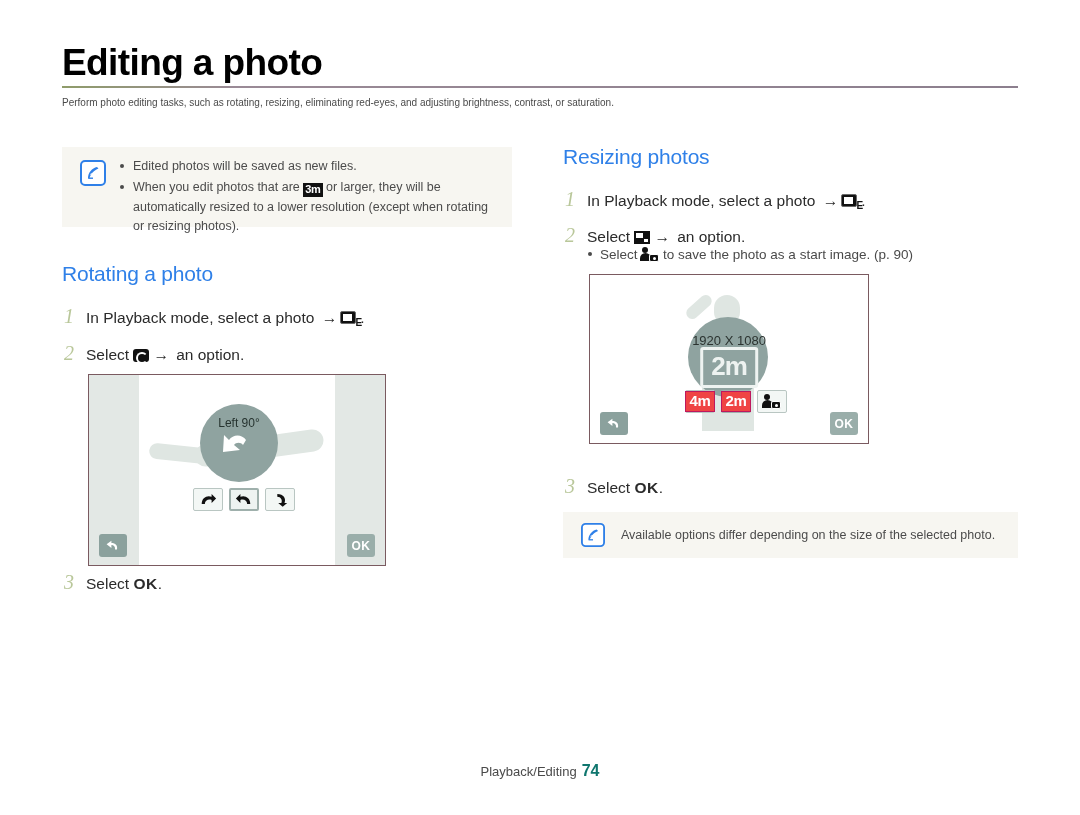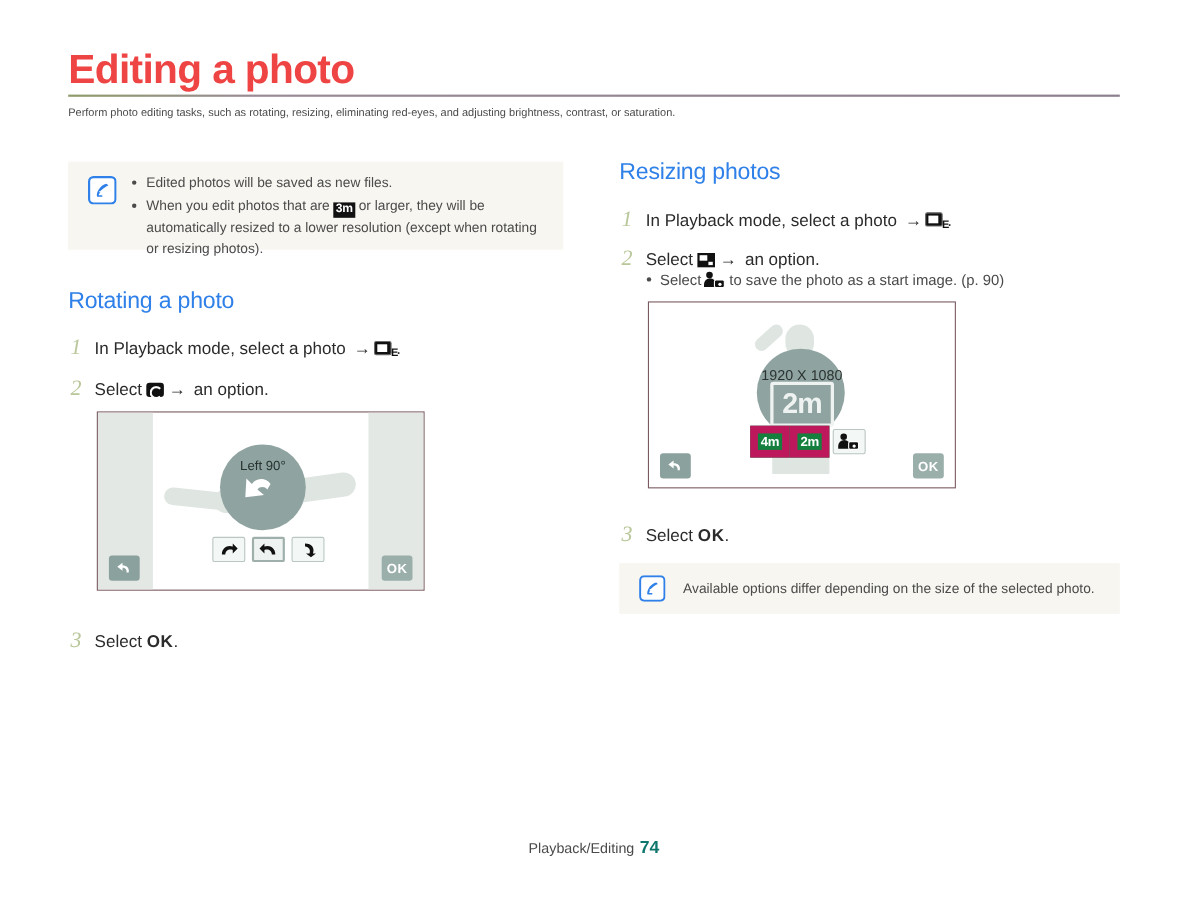--- a/index.html
+++ b/index.html
@@ -20,21 +20,21 @@
     inset: 0;
   }
 
   
   .page-title {
     position: absolute;
     left: 62px;
     top: 44px;
     font-size: 37px;
     font-weight: bold;
-    color: #ef4444;
+    color: #000000;
     letter-spacing: -0.6px;
     line-height: 1;
   }
   .title-rule {
     position: absolute;
     left: 62px;
     top: 86px;
     width: 956px;
     height: 2px;
     background: linear-gradient(to right, #8f9c6a 0%, #9a8a96 18%, #8c7f8e 100%);
@@ -319,27 +319,27 @@
     font-weight: bold;
     font-size: 13px;
   }
   .corner-btn.ok {
     background: #9aaeaa;
     color: #fff;
     letter-spacing: 0.5px;
     font-size: 12px;
   }
   .mini-res {
-    background: #15803d;
+    background: #ef4444;
     color: #fff;
-    font-size: 12px;
+    font-size: 15px;
     font-weight: bold;
     padding: 1px 3px;
     letter-spacing: -0.3px;
-    border: 7px solid #be185d;
+    border: 1px solid #be185d;
     line-height: 1.1;
   }
   .big-res {
     position: absolute;
     left: 50%;
     transform: translateX(-50%);
     color: #eef3f1;
     font-size: 26px;
     font-weight: bold;
     letter-spacing: -1px;
@@ -397,21 +397,21 @@
   <div class="section-head" style="left:62px; top:262px;">Rotating a photo</div>
 
   <div class="step" style="left:64px; top:303px;">
     <span class="num">1</span><span>In Playback mode, select a photo </span><span class="arrow">→</span><span class="ic ic-edit"><span class="body"></span><span class="e">E</span></span><span>.</span>
   </div>
 
   <div class="step" style="left:64px; top:340px;">
     <span class="num">2</span><span>Select </span><span class="ic ic-rot"><span class="body"></span></span><span class="arrow">→</span><span> an option.</span>
   </div>
 
-  <div class="lcd" style="left:88px; top:374px; width:298px; height:163px;">
+  <div class="lcd" style="left:88px; top:374px; width:298px; height:192px;">
     <div class="scene">
 
       <div class="subject" style="left:105px; top:62px; width:130px; height:22px; border-radius:11px; transform:rotate(-8deg);"></div>
       <div class="subject" style="left:128px; top:40px; width:44px; height:44px; border-radius:50%;"></div>
       <div class="subject" style="left:60px; top:72px; width:90px; height:16px; border-radius:8px; transform:rotate(6deg);"></div>
       <div class="side left"></div>
       <div class="side right"></div>
 
       <div class="circle-overlay" style="left:111px; top:29px; width:78px; height:78px;">
         <div class="overlay-label" style="top:12px;">Left 90°</div>

